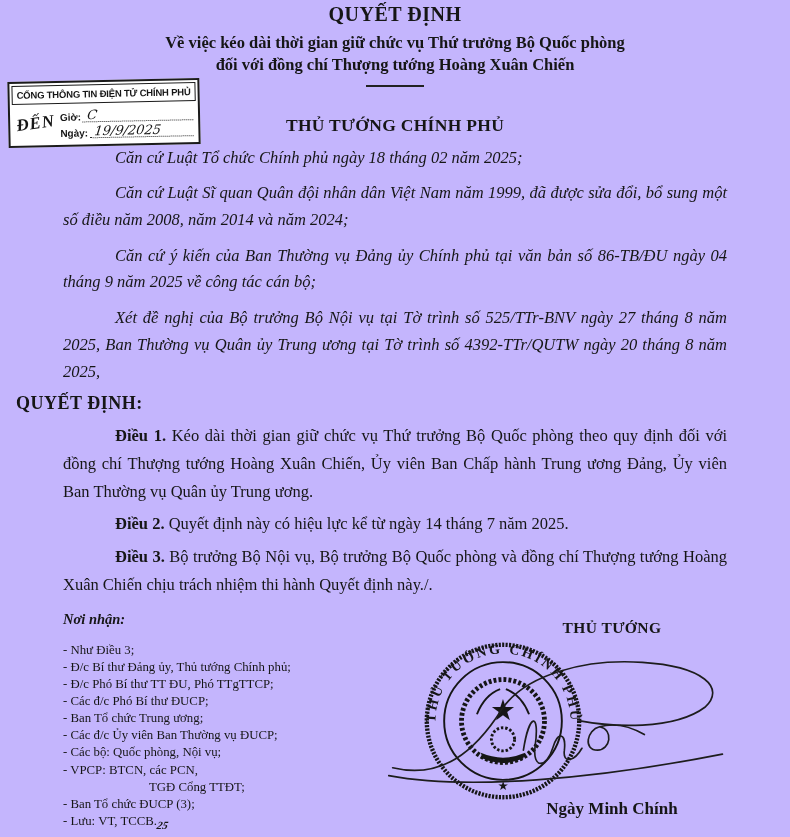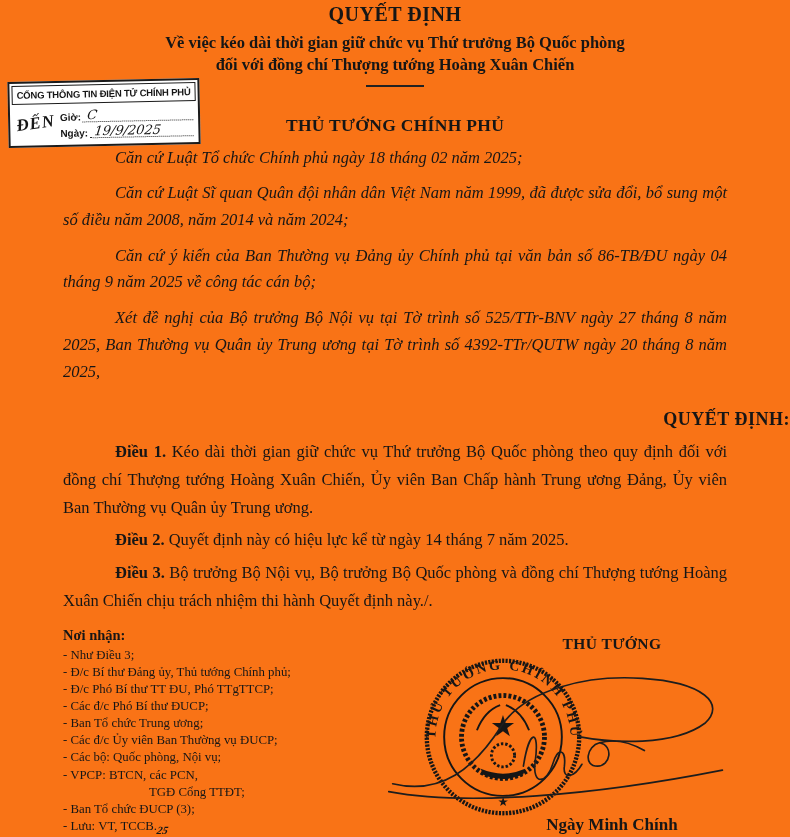--- a/index.html
+++ b/index.html
@@ -1,19 +1,19 @@
 <!DOCTYPE html>
 <html><head>
 <meta charset="utf-8">
 <style>
   * { margin:0; padding:0; box-sizing:border-box; }
   html,body { background:#ffffff; }
   .page {
     position:relative; width:790px; height:837px; margin:0 auto;
-    background:#f97316; color:#161616; overflow:hidden;
+    background:#c4b5fd; color:#161616; overflow:hidden;
     font-family:"Liberation Serif", serif;
   }
   
   .doc-title { text-align:center; font-size:20px; font-weight:bold; padding-top:3px; letter-spacing:.5px; }
   .doc-subtitle { text-align:center; font-size:16.5px; font-weight:bold; line-height:1.32; margin-top:6px; }
   .sub-rule { width:58px; border:0; border-top:2px solid #222; margin:9px auto 0 auto; }
   .authority { text-align:center; font-size:17.5px; font-weight:bold; margin-top:28px; letter-spacing:.3px; }
 
   
   .stamp {
@@ -40,31 +40,31 @@
     font-size:13px; line-height:12px; transform:skewX(-8deg); padding-left:4px;
   }
 
   
   .text-col { margin:0 63px; }
   .citations { margin-top:8px; }
   .citation {
     font-style:italic; font-size:16.5px; line-height:1.62;
     text-align:justify; text-indent:52px; margin-top:9px;
   }
-  .decision-heading { text-align:right; font-size:18px; font-weight:bold; margin-top:24px; letter-spacing:.5px;padding-left:16px; }
+  .decision-heading { text-align:left; font-size:18px; font-weight:bold; margin-top:8px; letter-spacing:.5px;padding-left:16px; }
   .articles { margin-top:8px; }
   .article {
     font-size:16.5px; line-height:1.68; text-align:justify; text-indent:52px; margin-top:5px;
   }
   .article b { font-weight:bold; }
 
   
   .footer { display:flex; margin:12px 50px 0 63px; }
   .recipients { width:316px; flex:0 0 auto; }
-  .recipients-label { font-weight:bold; font-size:14.5px; margin-bottom:3px; }
+  .recipients-label { font-weight:bold; font-style:italic; font-size:14.5px; margin-bottom:14px; }
   .recipient-item { font-size:12.8px; line-height:1.34; white-space:nowrap; }
   .recipient-item.indent { padding-left:86px; }
   .sub25 {
     font-style:italic; font-weight:bold; font-size:11px;
     display:inline-block; transform:translateY(4px) skewX(-12deg);
   }
   .sig-col { position:relative; flex:1; height:215px; }
   .sig-title { position:absolute; left:118px; width:230px; top:8px; text-align:center; font-size:15.5px; font-weight:bold; letter-spacing:.4px; }
   .seal-svg { position:absolute; left:42px; top:28px; width:164px; height:164px; }
   .scrawl-svg { position:absolute; left:0; top:18px; width:100%; height:178px; pointer-events:none; }

